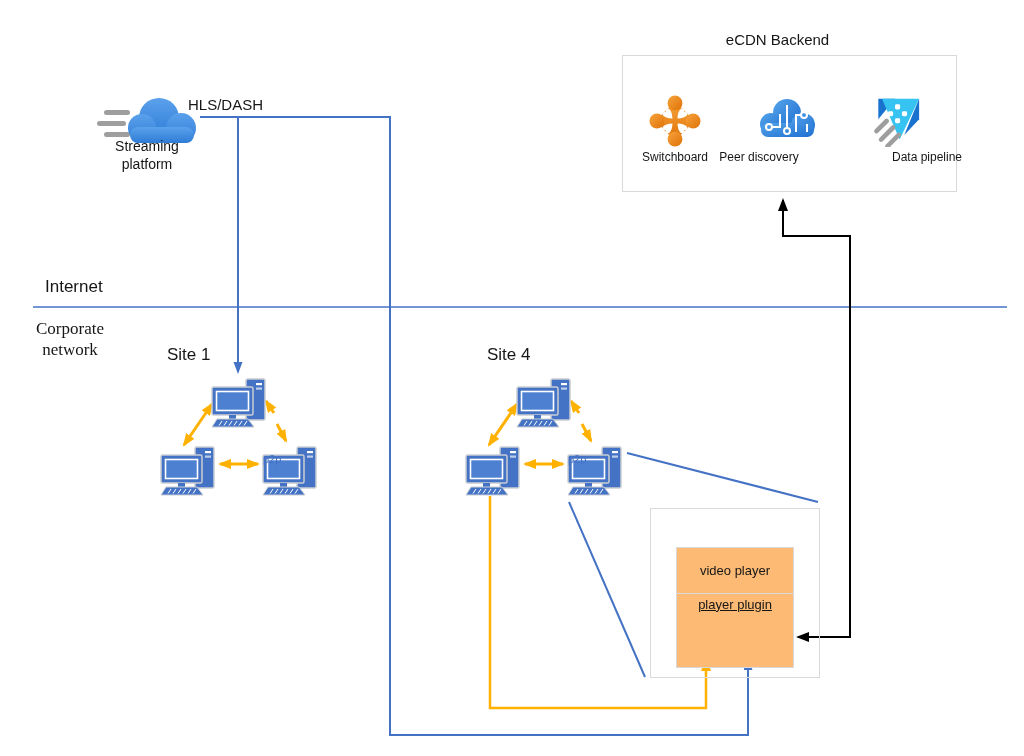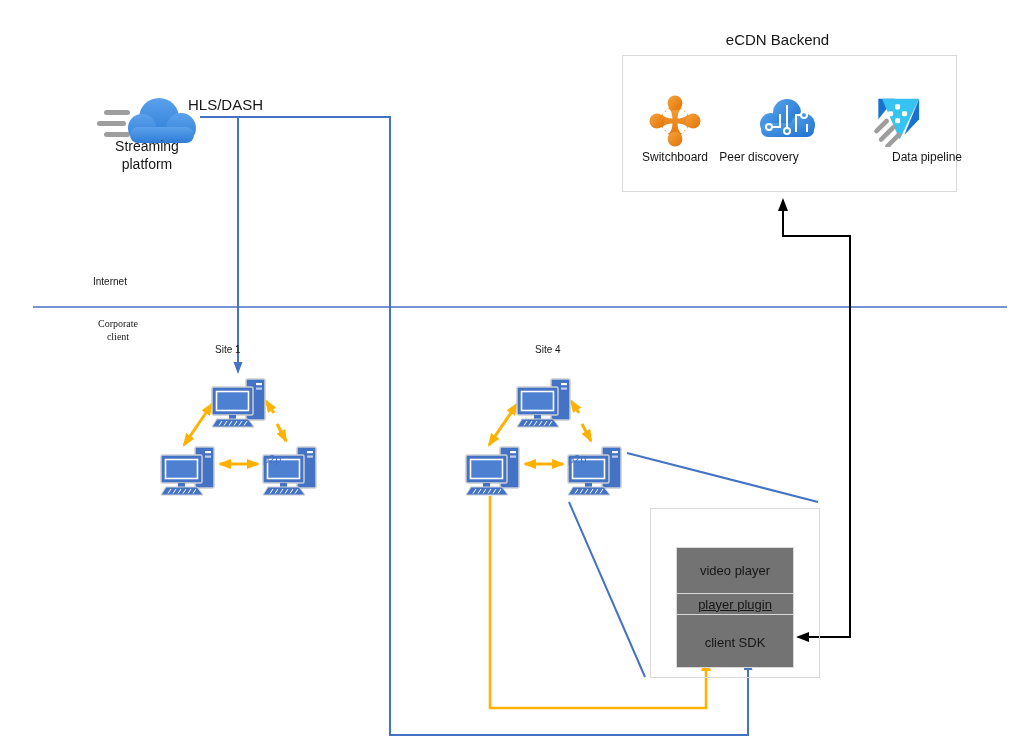--- a/index.html
+++ b/index.html
@@ -1,25 +1,25 @@
 <!DOCTYPE html>
 <html style="--line-blue: #4472C4; --arrow-yellow: #FFB100; --box-border: #D9D9D9; --text-dark: #161616; --computer-blue: #4472C4; --computer-screen: #4E80D2; --icon-outline: #C9CDD4; --gray-accent: #9E9E9E; --switchboard-orange: #ED8B00; --peer-cloud-blue: #2E7CD6; --pipeline-cyan: #36C3F2; --pipeline-dark: #1973CE;"><head>
 <meta charset="utf-8">
 <style>
   html,body{margin:0;padding:0;background:#ffffff;}
   #stage{position:relative;width:1024px;height:756px;background:#fff;overflow:hidden;
          font-family:"Liberation Sans", sans-serif;color:var(--text-dark,#161616);}
   #wires{position:absolute;left:0;top:0;width:1024px;height:756px;}
   .lbl{position:absolute;white-space:pre;line-height:1.25;}
   .ctr{text-align:center;white-space:normal;}
-  .t15{font-size:15px;} .t14{font-size:10px;margin-left:48px;} .t12{font-size:12px;} .t11{font-size:14px;}
+  .t15{font-size:15px;} .t14{font-size:17px;} .t12{font-size:12px;} .t11{font-size:14px;}
   .p2p{color:var(--line-blue,#4472C4);font-size:11px;margin-top:40px;}
   .frame{position:absolute;background:#fff;border:1.4px solid var(--box-border,#D9D9D9);box-sizing:border-box;}
   .row{display:flex;align-items:center;justify-content:center;font-size:13px;box-sizing:border-box;}
-  .stack{position:absolute;border:1.2px solid var(--box-border,#D9D9D9);box-sizing:border-box;background:#737373;}
+  .stack{position:absolute;border:1.2px solid var(--box-border,#D9D9D9);box-sizing:border-box;background:#fdba74;}
   .stack .row + .row{border-top:1.2px solid var(--box-border,#D9D9D9);}
 </style>
 </head>
 <body>
 
 <div id="stage">
 
   <svg id="wires" width="1024" height="756" viewBox="0 0 1024 756">
     <defs>
       <linearGradient id="gcloud" x1="0" y1="0" x2="0" y2="1">
@@ -169,29 +169,28 @@
   <div class="lbl t12 ctr" style="left:615px;top:150px;width:120px;">Switchboard</div>
   <div class="lbl t12 ctr" style="left:699px;top:150px;width:120px;">Peer discovery</div>
   <div class="lbl t12 ctr" style="left:867px;top:150px;width:120px;">Data pipeline</div>
 
   <div class="lbl t15" style="left:188px;top:96px;">HLS/DASH</div>
   <div class="lbl t11 ctr" style="left:92px;top:138px;width:110px;">Streaming platform</div>
 
   <div class="lbl t14" style="left:45px;top:276px;">Internet</div>
   <div class="lbl t14 ctr" style="left:26px;top:318px;width:88px;font-family:Liberation Serif, serif;">
     <div>Corporate</div>
-    <div>client</div>
+    <div>network</div>
   </div>
 
   <div class="lbl t14" style="left:167px;top:344px;">Site 1</div>
   <div class="lbl t14" style="left:487px;top:344px;">Site 4</div>
   <div class="lbl p2p" style="left:263px;top:413px;">p2p</div>
   <div class="lbl p2p" style="left:568px;top:413px;">p2p</div>
 
   <div class="frame" style="left:650px;top:508px;width:170px;height:170px;background:transparent;"></div>
 
   <div class="stack" style="left:676px;top:547px;width:118px;height:121px;">
     <div class="row" style="height:45px;">video player</div>
     <div class="row" style="height:21px;text-decoration:underline;">player plugin</div>
-    <div class="row" style="height:55px;">client SDK</div>
   </div>
 
 </div>
 
 </body></html>

